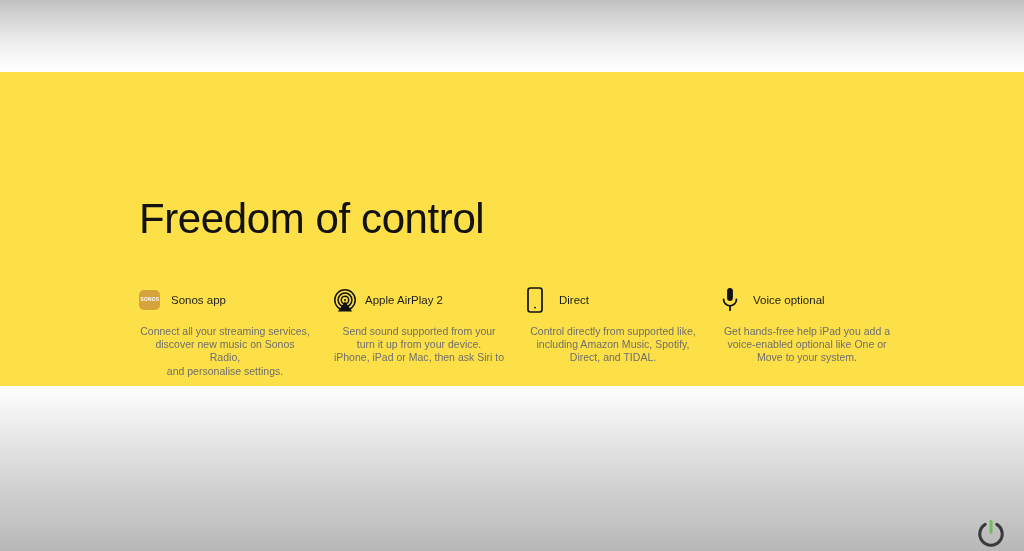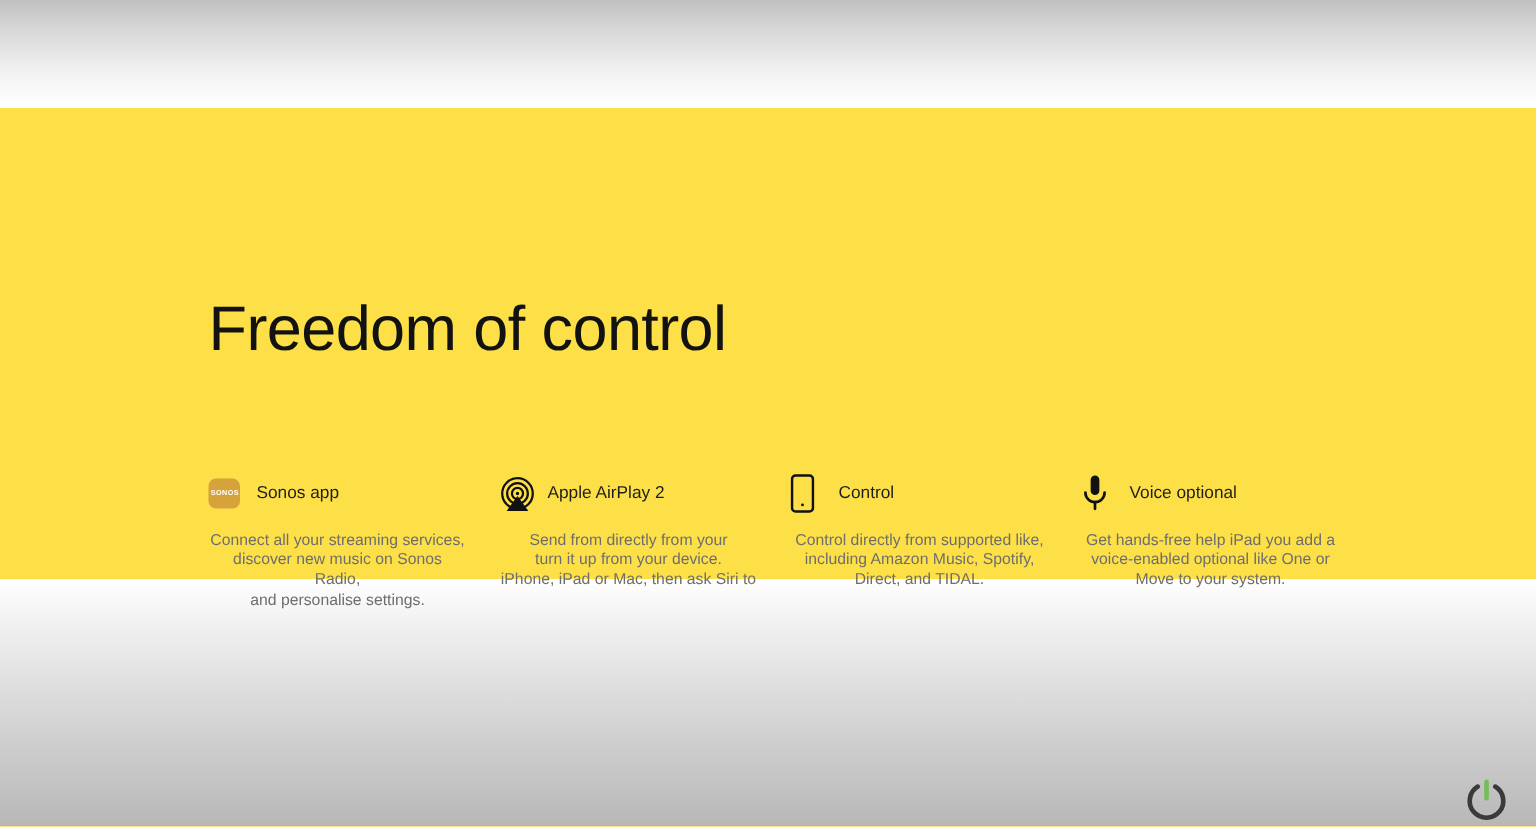--- a/index.html
+++ b/index.html
@@ -60,21 +60,21 @@
     letter-spacing: -0.4px;
     color: #121212;
     line-height: 52px;
     white-space: nowrap;
   }
 
   
   .features {
     position: absolute;
     left: 139px;
-    top: 314px;
+    top: 285px;
     width: 790px;
     display: flex;
     flex-direction: row;
   }
   .feature {
     width: 194px;
     flex: 0 0 194px;
     box-sizing: border-box;
     padding-right: 22px;
   }
@@ -178,35 +178,35 @@
             <circle cx="12" cy="12" r="10.2" fill="none" stroke="#111111" stroke-width="1.5"></circle>
             <circle cx="12" cy="12" r="6.9" fill="none" stroke="#111111" stroke-width="1.5"></circle>
             <circle cx="12" cy="12" r="3.7" fill="none" stroke="#111111" stroke-width="1.5"></circle>
             <circle cx="12" cy="12" r="1.1" fill="#111111"></circle>
             <path d="M12 13.6 L19.2 23.6 L4.8 23.6 Z" fill="#111111"></path>
           </svg>
         </div>
         <div class="feature-title">Apple AirPlay 2</div>
       </div>
       <div class="feature-body">
-        <span>Send from directly from your</span>
+        <span>Send sound supported from your</span>
         <span>turn it up from your device.</span>
         <span>iPhone, iPad or Mac, then ask Siri to</span>
       </div>
     </div>
 
     <div class="feature">
       <div class="feature-head">
         <div class="icon-slot">
           <svg class="svg-icon" width="16" height="26" viewBox="0 0 16 26">
             <rect x="1" y="1" width="14" height="24" rx="2.4" ry="2.4" fill="none" stroke="#111111" stroke-width="1.7"></rect>
             <circle cx="8" cy="20.6" r="0.95" fill="#111111"></circle>
           </svg>
         </div>
-        <div class="feature-title">Control</div>
+        <div class="feature-title">Direct</div>
       </div>
       <div class="feature-body">
         <span>Control directly from supported like,</span>
         <span>including Amazon Music, Spotify,</span>
         <span>Direct, and TIDAL.</span>
       </div>
     </div>
 
     <div class="feature">
       <div class="feature-head">

